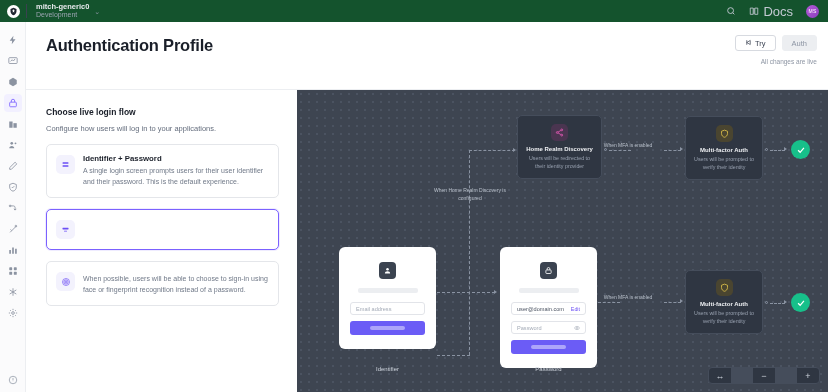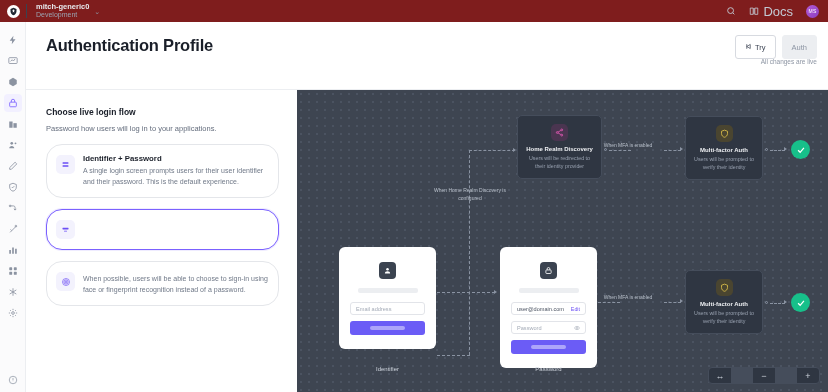--- a/index.html
+++ b/index.html
@@ -6,21 +6,21 @@
   html, body {
     width: 828px; height: 392px;
     font-family: "Liberation Sans", sans-serif;
     background: #fff; overflow: hidden;
   }
   #app { position: relative; width: 828px; height: 392px; }
 
   
   .topbar {
     position: absolute; top: 0; left: 0; width: 828px; height: 22px;
-    background: #7f1d1d; display: flex; align-items: center;
+    background: #14532d; display: flex; align-items: center;
   }
   .logo-wrap { width: 26px; height: 22px; display: flex; align-items: center; justify-content: center; }
   .logo-shield {
     width: 13px; height: 13px; border-radius: 50%;
     background: #fff; display: flex; align-items: center; justify-content: center;
   }
   .logo-shield svg { display: block; }
   .topbar-div { width: 1px; height: 14px; background: #3a4250; }
   .tenant { margin-left: 9px; line-height: 1.05; }
   .tenant-name { font-size: 7.5px; color: #e8eaee; font-weight: bold; white-space: nowrap; }
@@ -50,35 +50,35 @@
   }
   .rail-item.active { color: #7b61ff; background: #f2f0ff; }
   .rail-bottom { position: absolute; bottom: 7px; left: 0; width: 26px; display: flex; justify-content: center; }
 
   
   .page-head { position: absolute; top: 22px; left: 26px; width: 802px; height: 68px; background: #fff; }
   .page-title { position: absolute; left: 20px; top: 14px; font-size: 16.5px; font-weight: bold; color: #1a1f29; letter-spacing: -.2px; }
   .page-sub { position: absolute; left: 20px; top: 38px; font-size: 7.5px; color: #646d7d; }
   .head-actions { position: absolute; right: 11px; top: 13px; display: flex; gap: 6px; }
   .btn {
-    height: 24px; border-radius: 3px; font-size: 7.5px;
+    height: 16px; border-radius: 3px; font-size: 7.5px;
     display: flex; align-items: center; justify-content: center; gap: 3px;
     padding: 0 9px; border: 1px solid #d7dae0; background: #fff; color: #3a4252;
   }
   .btn.disabled { background: #eceef1; border-color: #eceef1; color: #8d95a3; }
   .head-note { position: absolute; right: 11px; top: 36px; font-size: 6.5px; color: #8d95a3; }
   .head-rule { position: absolute; left: 26px; top: 89px; width: 802px; height: 1px; background: #eceef1; }
 
   
   .lcol { position: absolute; left: 26px; top: 90px; width: 271px; height: 302px; background: #fff; padding: 17px 18px 0 20px; }
   .lcol h3 { font-size: 8.5px; color: #1a1f29; font-weight: bold; }
   .lcol p.sub { font-size: 7.5px; color: #646d7d; margin-top: 7px; }
 
   .opt {
-    margin-top: 11px; border: 1px solid #e4e6ea; border-radius: 16px;
+    margin-top: 11px; border: 1px solid #e4e6ea; border-radius: 5px;
     padding: 9px 10px 10px 9px; display: flex; gap: 8px; background: #fff;
   }
   .opt.selected { border: 1.5px solid #7b61ff; box-shadow: 0 0 0 1px rgba(123,97,255,.12); }
   .opt-ico {
     flex: none; width: 19px; height: 19px; border-radius: 5px; background: #f3f2fd;
     display: flex; align-items: center; justify-content: center; color: #6c4ff5; margin-top: 1px;
   }
   .opt-body { flex: 1; min-width: 0; }
   .opt-title { font-size: 7.8px; font-weight: bold; color: #1a1f29; display: flex; align-items: center; gap: 5px; }
   .badge {
@@ -293,21 +293,21 @@
         <span>Try</span>
       </div>
       <div class="btn disabled">Auth</div>
     </div>
     <div class="head-note">All changes are live</div>
   </div>
   <div class="head-rule"></div>
 
   <div class="lcol">
     <h3>Choose live login flow</h3>
-    <p class="sub">Password how users will log in to your applications.</p>
+    <p class="sub">Configure how users will log in to your applications.</p>
 
     <div class="opt">
       <div class="opt-ico">
         <svg width="9" height="9" viewBox="0 0 24 24" fill="currentColor">
             <rect x="4" y="6" width="16" height="4" rx="1.2"></rect>
             <rect x="4" y="14" width="16" height="4" rx="1.2"></rect>
           </svg>
       </div>
       <div class="opt-body">
         <div class="opt-title">

